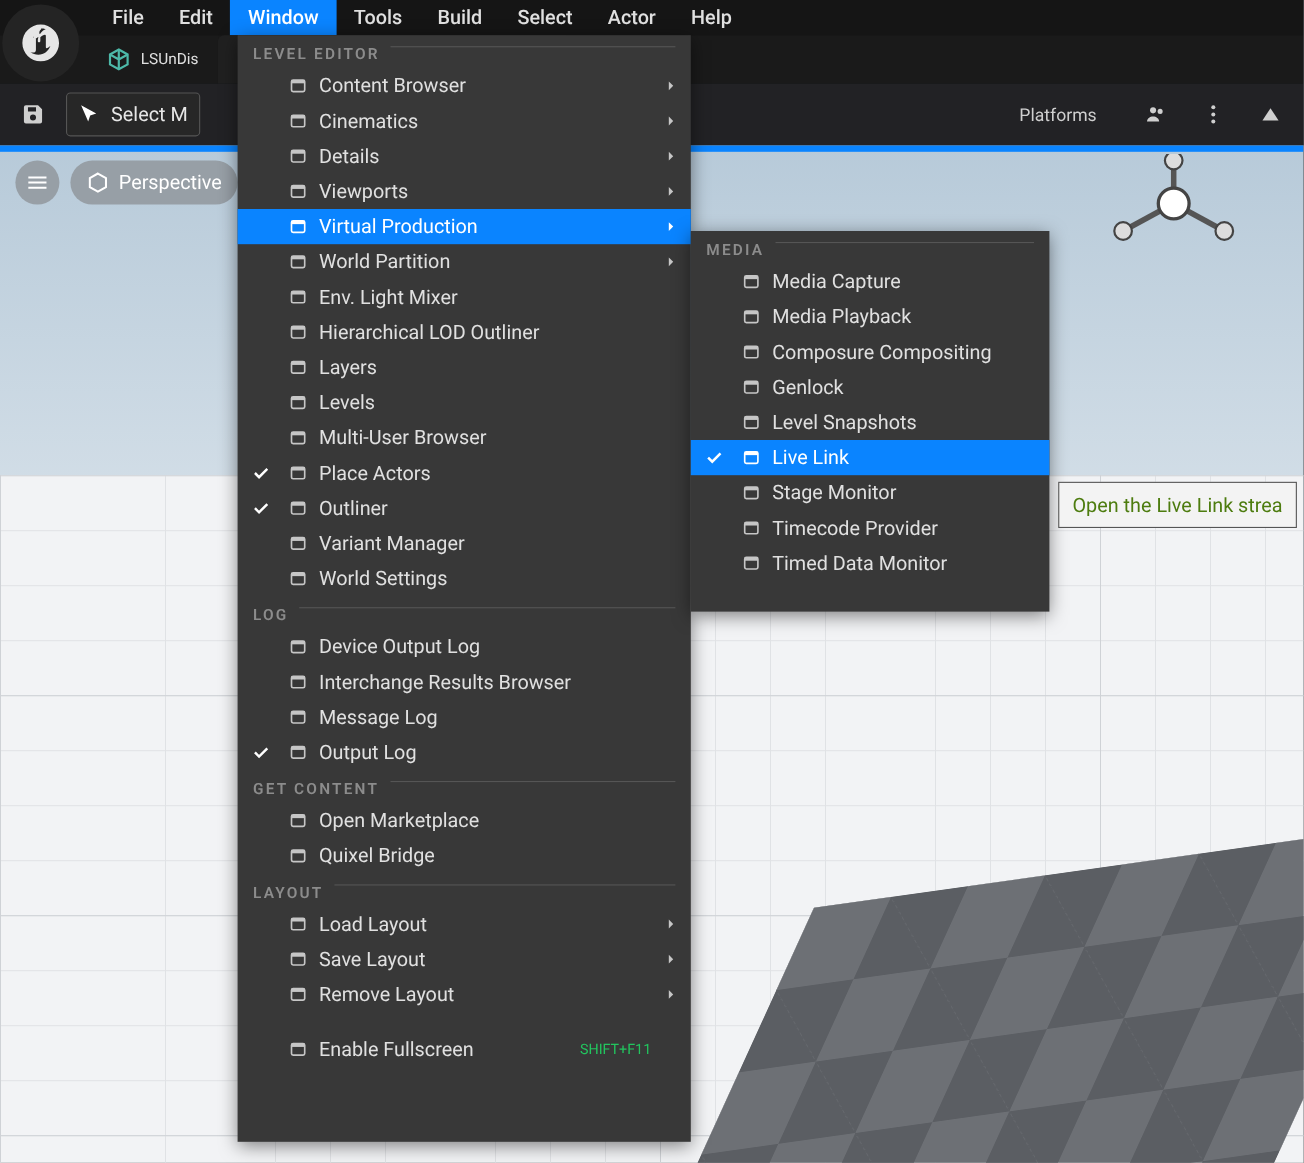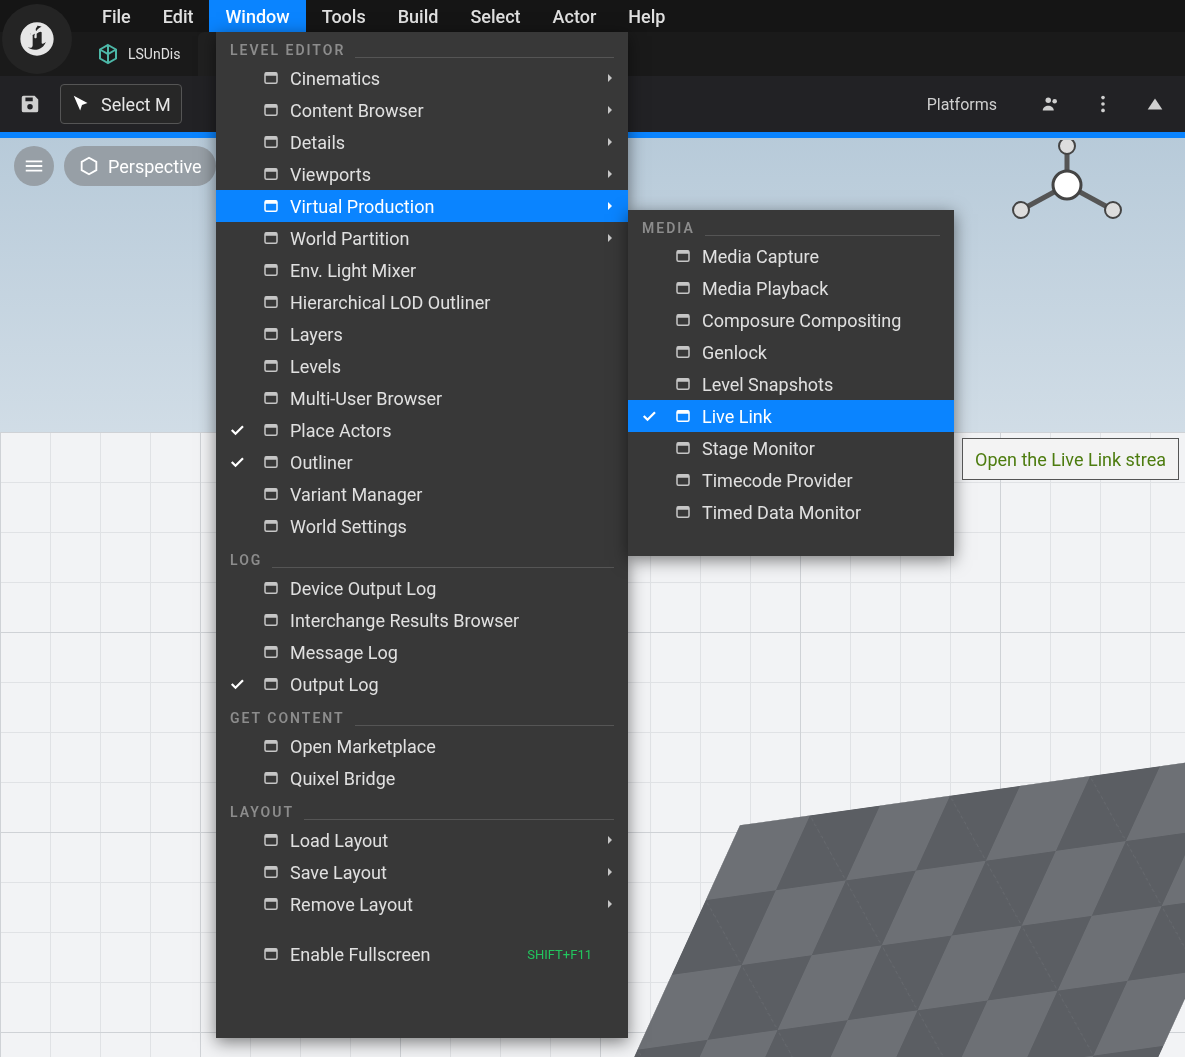--- a/index.html
+++ b/index.html
@@ -45,21 +45,21 @@
       #6d7075}
   .vp-controls{position:absolute;left:14px;top:14px;display:flex;gap:10px;z-index:3}
   .vp-round{width:40px;height:40px;border-radius:20px;background:#8f9498cc;display:flex;align-items:center;justify-content:center}
   .vp-pill{height:40px;border-radius:20px;background:#8f9498cc;display:flex;align-items:center;gap:8px;padding:0 14px;color:#fff;font-size:18px}
   .vp-pill svg,.vp-round svg{width:22px;height:22px}
   .gizmo{position:absolute;right:58px;top:8px;width:120px;height:90px}
   
   .menu-panel{position:absolute;background:#383838;box-shadow:0 4px 16px rgba(0,0,0,.5);z-index:100}
   #panel1{left:216px;top:32px;width:412px;height:1006px}
   #panel2{left:628px;top:210px;width:326px;height:346px}
-  .section{padding:10px 14px 4px 14px;display:flex;align-items:flex-end;gap:10px}
+  .section{padding:10px 14px 4px 14px;display:flex;align-items:flex-start;gap:10px}
   .section .lbl{font-size:14px;letter-spacing:2px;color:#8c8c8c;font-weight:600}
   .section .line{flex:1;border-top:1px solid #555}
   .mi{height:32px;display:flex;align-items:center;padding:0 10px 0 6px;gap:6px;font-size:18px;color:#e0e0e0}
   .mi .chk{width:30px;display:flex;justify-content:center}
   .mi .ico{width:26px;height:20px;display:flex;align-items:center;justify-content:center}
   .mi .txt{flex:1}
   .mi .sc{font-size:13px;color:#22c55e;padding-right:4px}
   .mi .arr{width:16px;display:flex;justify-content:center}
   .mi.hl{background:#0a84ff;color:#fff}
   .mi svg{width:18px;height:18px;color:#c6c6c6}
@@ -206,36 +206,36 @@
       <span class="line"></span>
     </div>
     <div class="mi">
       <span class="chk"></span>
       <span class="ico">
         <svg viewBox="0 0 24 24" fill="currentColor">
           <rect x="4" y="5" width="16" height="14" rx="2" fill="none" stroke="currentColor" stroke-width="2"></rect>
           <rect x="4" y="5" width="16" height="4" fill="currentColor"></rect>
         </svg>
       </span>
+      <span class="txt">Content Browser</span>
+      <span class="arr">
+        <svg viewBox="0 0 24 24" fill="currentColor">
+          <path d="M9 6l6 6-6 6z"></path>
+        </svg>
+      </span>
+    </div>
+    <div class="mi">
+      <span class="chk"></span>
+      <span class="ico">
+        <svg viewBox="0 0 24 24" fill="currentColor">
+          <rect x="4" y="5" width="16" height="14" rx="2" fill="none" stroke="currentColor" stroke-width="2"></rect>
+          <rect x="4" y="5" width="16" height="4" fill="currentColor"></rect>
+        </svg>
+      </span>
       <span class="txt">Cinematics</span>
-      <span class="arr">
-        <svg viewBox="0 0 24 24" fill="currentColor">
-          <path d="M9 6l6 6-6 6z"></path>
-        </svg>
-      </span>
-    </div>
-    <div class="mi">
-      <span class="chk"></span>
-      <span class="ico">
-        <svg viewBox="0 0 24 24" fill="currentColor">
-          <rect x="4" y="5" width="16" height="14" rx="2" fill="none" stroke="currentColor" stroke-width="2"></rect>
-          <rect x="4" y="5" width="16" height="4" fill="currentColor"></rect>
-        </svg>
-      </span>
-      <span class="txt">Content Browser</span>
       <span class="arr">
         <svg viewBox="0 0 24 24" fill="currentColor">
           <path d="M9 6l6 6-6 6z"></path>
         </svg>
       </span>
     </div>
     <div class="mi">
       <span class="chk"></span>
       <span class="ico">
         <svg viewBox="0 0 24 24" fill="currentColor">

